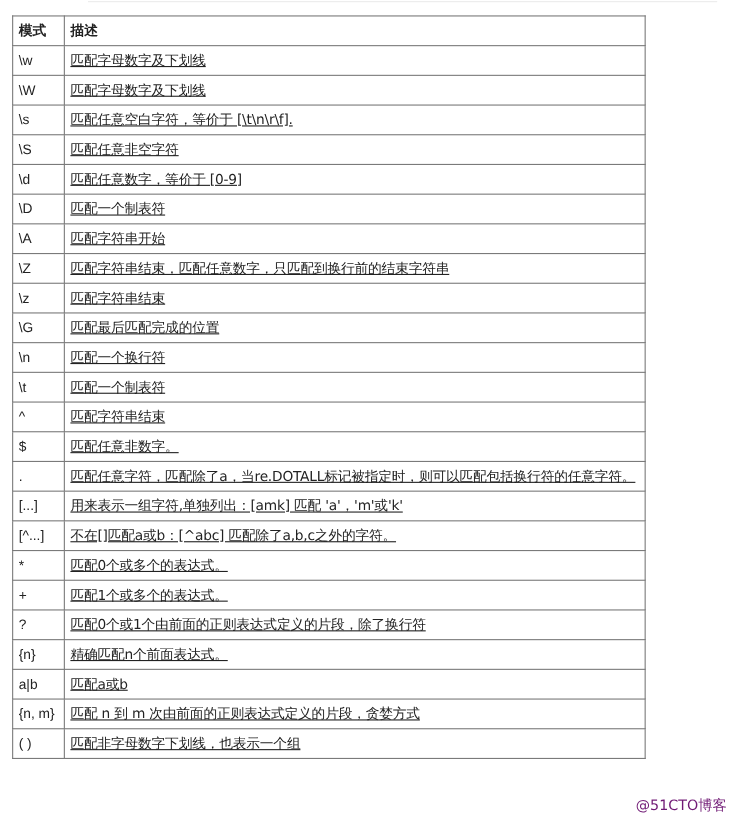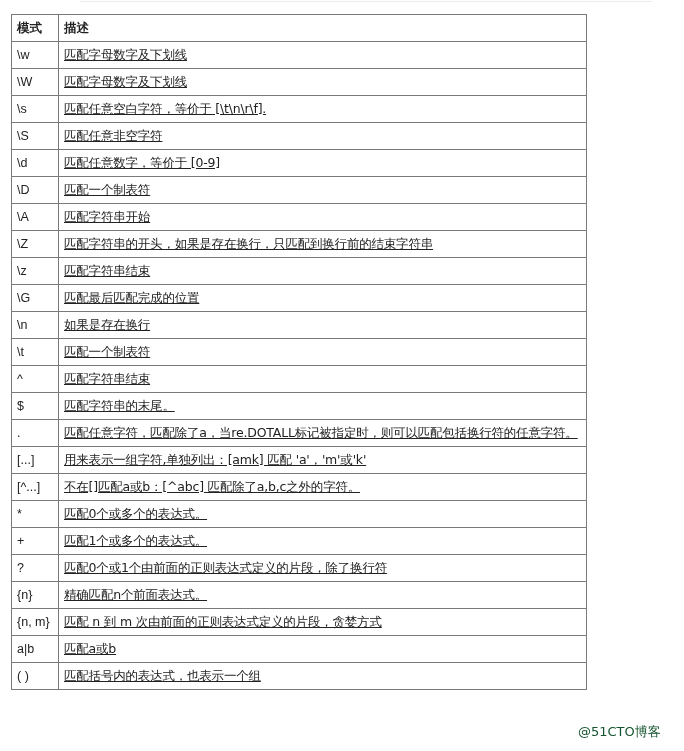--- a/index.html
+++ b/index.html
@@ -54,21 +54,21 @@
   }
   td.desc {
     letter-spacing: -0.2px;
     text-decoration: underline;
   }
   .watermark {
     position: absolute;
     left: 578px;
     top: 723px;
     font-size: 13px;
-    color: #14532d;
+    color: #701a75;
     font-family: "DejaVu Sans", sans-serif;
     white-space: nowrap;
     text-shadow: 0 0 1px #ffffff, 0 0 2px #ffffff;
   }
 </style>
 </head>
 <body>
 
 <div class="scan-line"></div>
 
@@ -107,45 +107,45 @@
     <tr>
         <td class="pattern">\D</td>
         <td class="desc">匹配一个制表符</td>
       </tr>
     <tr>
         <td class="pattern">\A</td>
         <td class="desc">匹配字符串开始</td>
       </tr>
     <tr>
         <td class="pattern">\Z</td>
-        <td class="desc">匹配字符串的开头，如果是存在换行，只匹配到换行前的结束字符串</td>
+        <td class="desc">匹配字符串结束，匹配任意数字，只匹配到换行前的结束字符串</td>
       </tr>
     <tr>
         <td class="pattern">\z</td>
         <td class="desc">匹配字符串结束</td>
       </tr>
     <tr>
         <td class="pattern">\G</td>
         <td class="desc">匹配最后匹配完成的位置</td>
       </tr>
     <tr>
         <td class="pattern">\n</td>
-        <td class="desc">如果是存在换行</td>
+        <td class="desc">匹配一个换行符</td>
       </tr>
     <tr>
         <td class="pattern">\t</td>
         <td class="desc">匹配一个制表符</td>
       </tr>
     <tr>
         <td class="pattern">^</td>
         <td class="desc">匹配字符串结束</td>
       </tr>
     <tr>
         <td class="pattern">$</td>
-        <td class="desc">匹配字符串的末尾。</td>
+        <td class="desc">匹配任意非数字。</td>
       </tr>
     <tr>
         <td class="pattern">.</td>
         <td class="desc">匹配任意字符，匹配除了a，当re.DOTALL标记被指定时，则可以匹配包括换行符的任意字符。</td>
       </tr>
     <tr>
         <td class="pattern">[...]</td>
         <td class="desc">用来表示一组字符,单独列出：[amk] 匹配 'a'，'m'或'k'</td>
       </tr>
     <tr>
@@ -162,27 +162,27 @@
       </tr>
     <tr>
         <td class="pattern">?</td>
         <td class="desc">匹配0个或1个由前面的正则表达式定义的片段，除了换行符</td>
       </tr>
     <tr>
         <td class="pattern">{n}</td>
         <td class="desc">精确匹配n个前面表达式。</td>
       </tr>
     <tr>
+        <td class="pattern">a|b</td>
+        <td class="desc">匹配a或b</td>
+      </tr>
+    <tr>
         <td class="pattern">{n, m}</td>
         <td class="desc">匹配 n 到 m 次由前面的正则表达式定义的片段，贪婪方式</td>
       </tr>
     <tr>
-        <td class="pattern">a|b</td>
-        <td class="desc">匹配a或b</td>
-      </tr>
-    <tr>
         <td class="pattern">( )</td>
-        <td class="desc">匹配括号内的表达式，也表示一个组</td>
+        <td class="desc">匹配非字母数字下划线，也表示一个组</td>
       </tr>
   </tbody>
 </table>
 
 <div class="watermark">@51CTO博客</div>
 
 </body></html>

